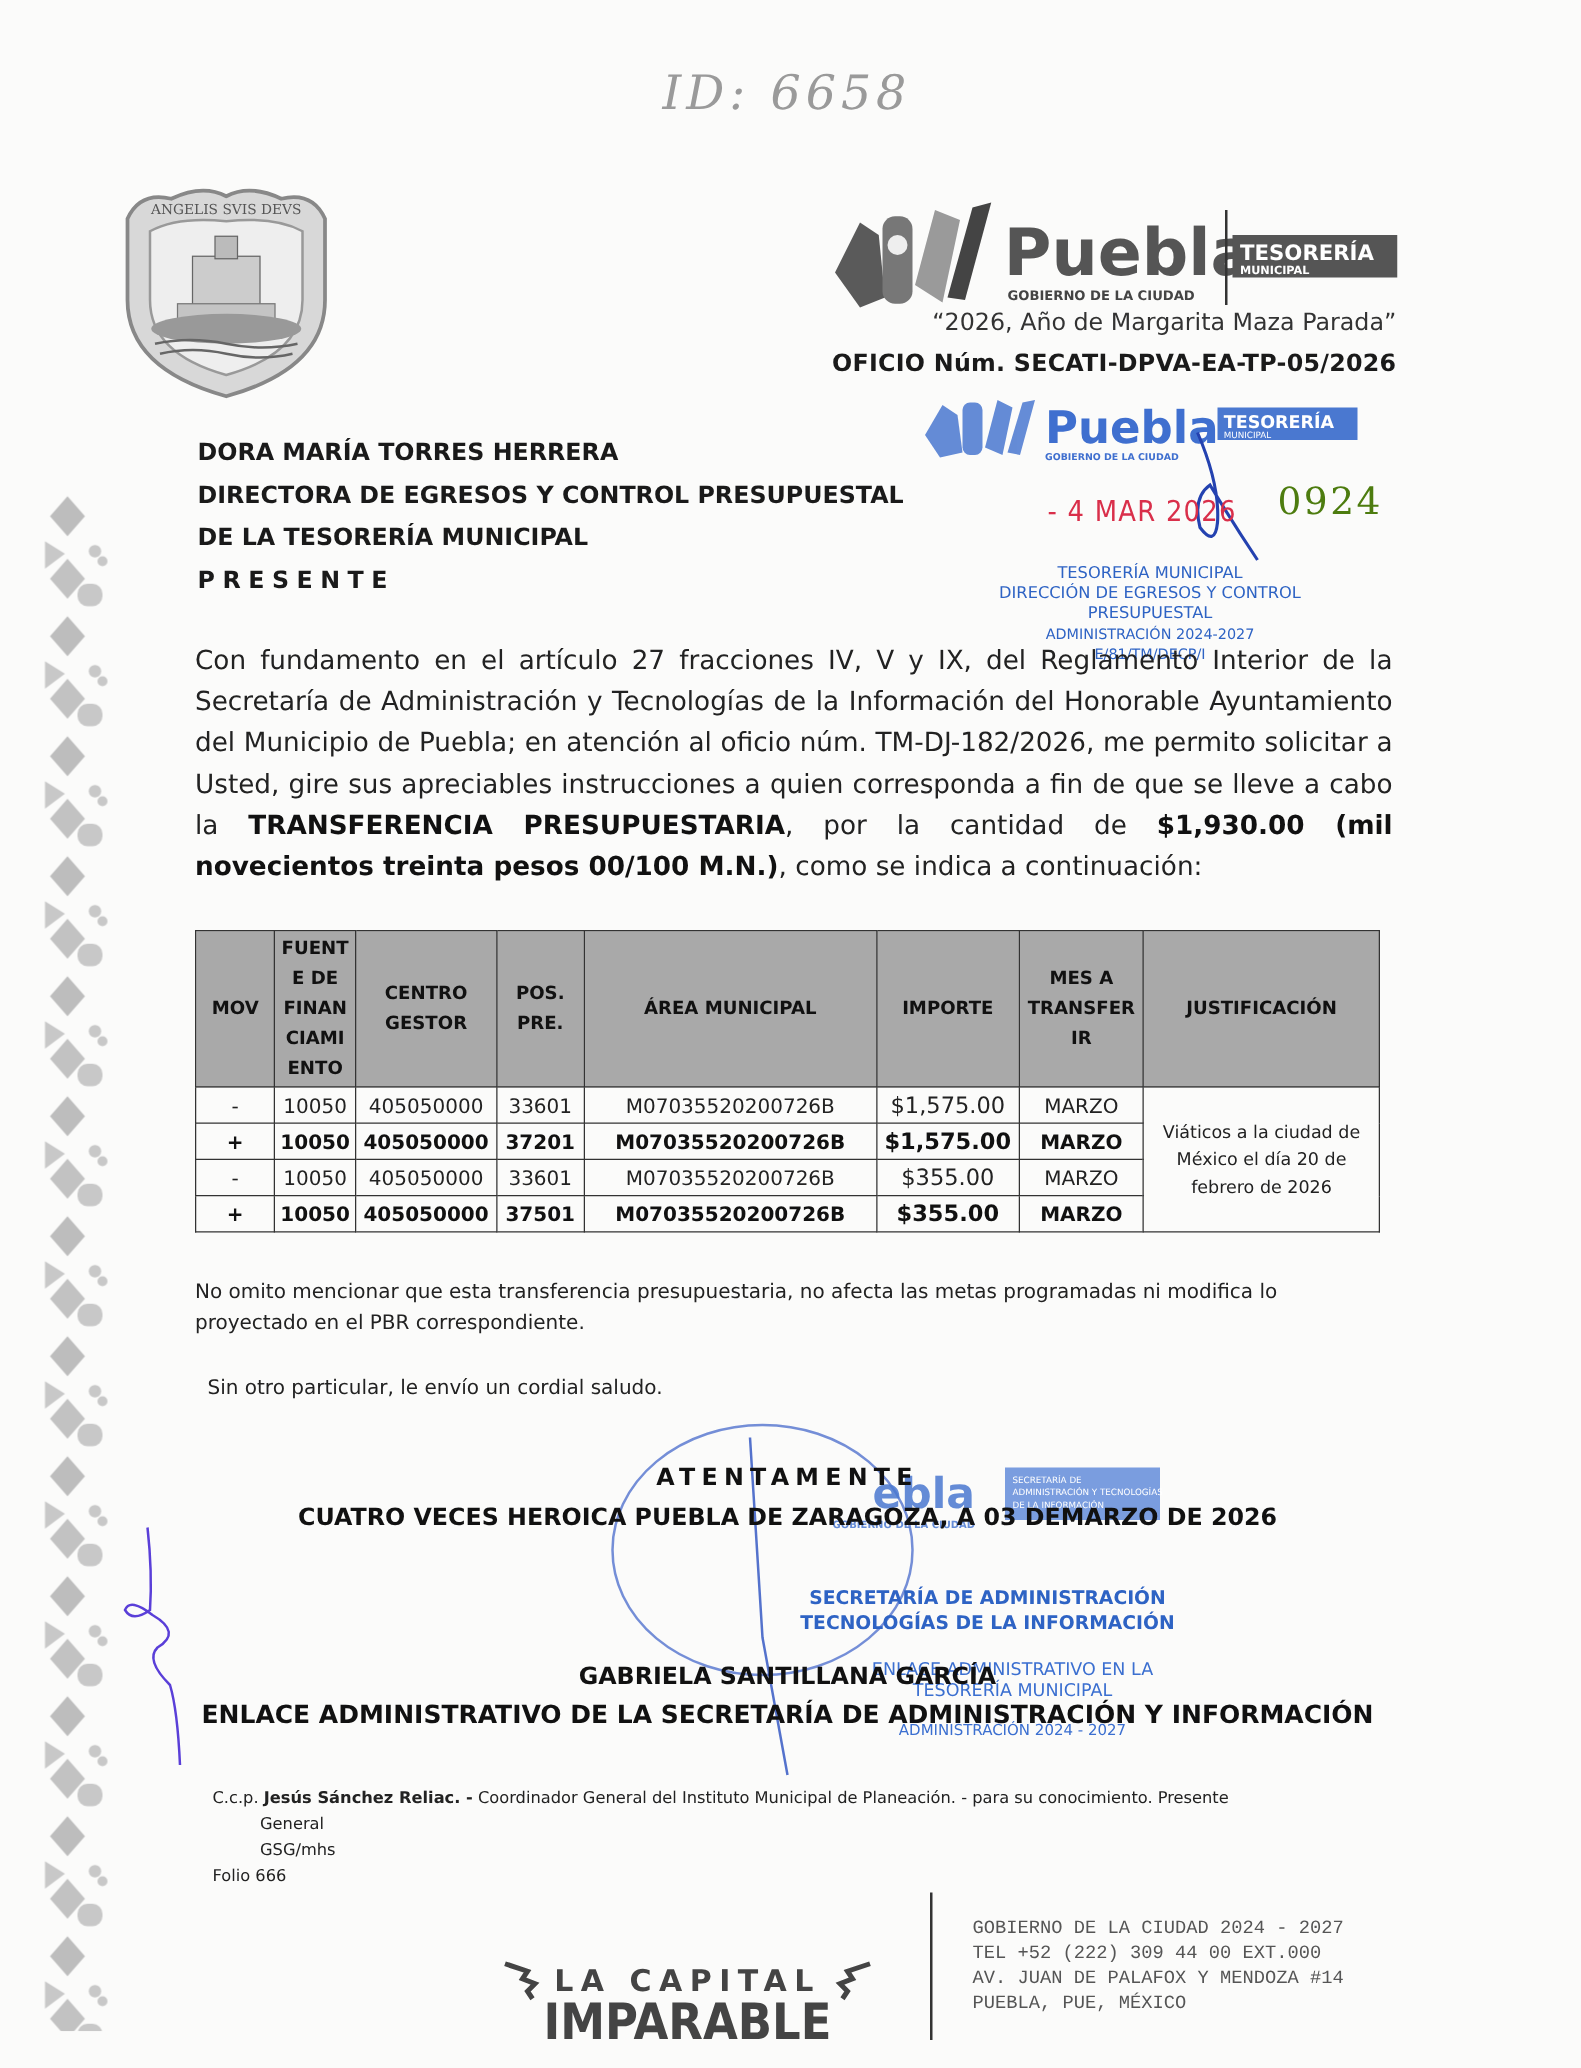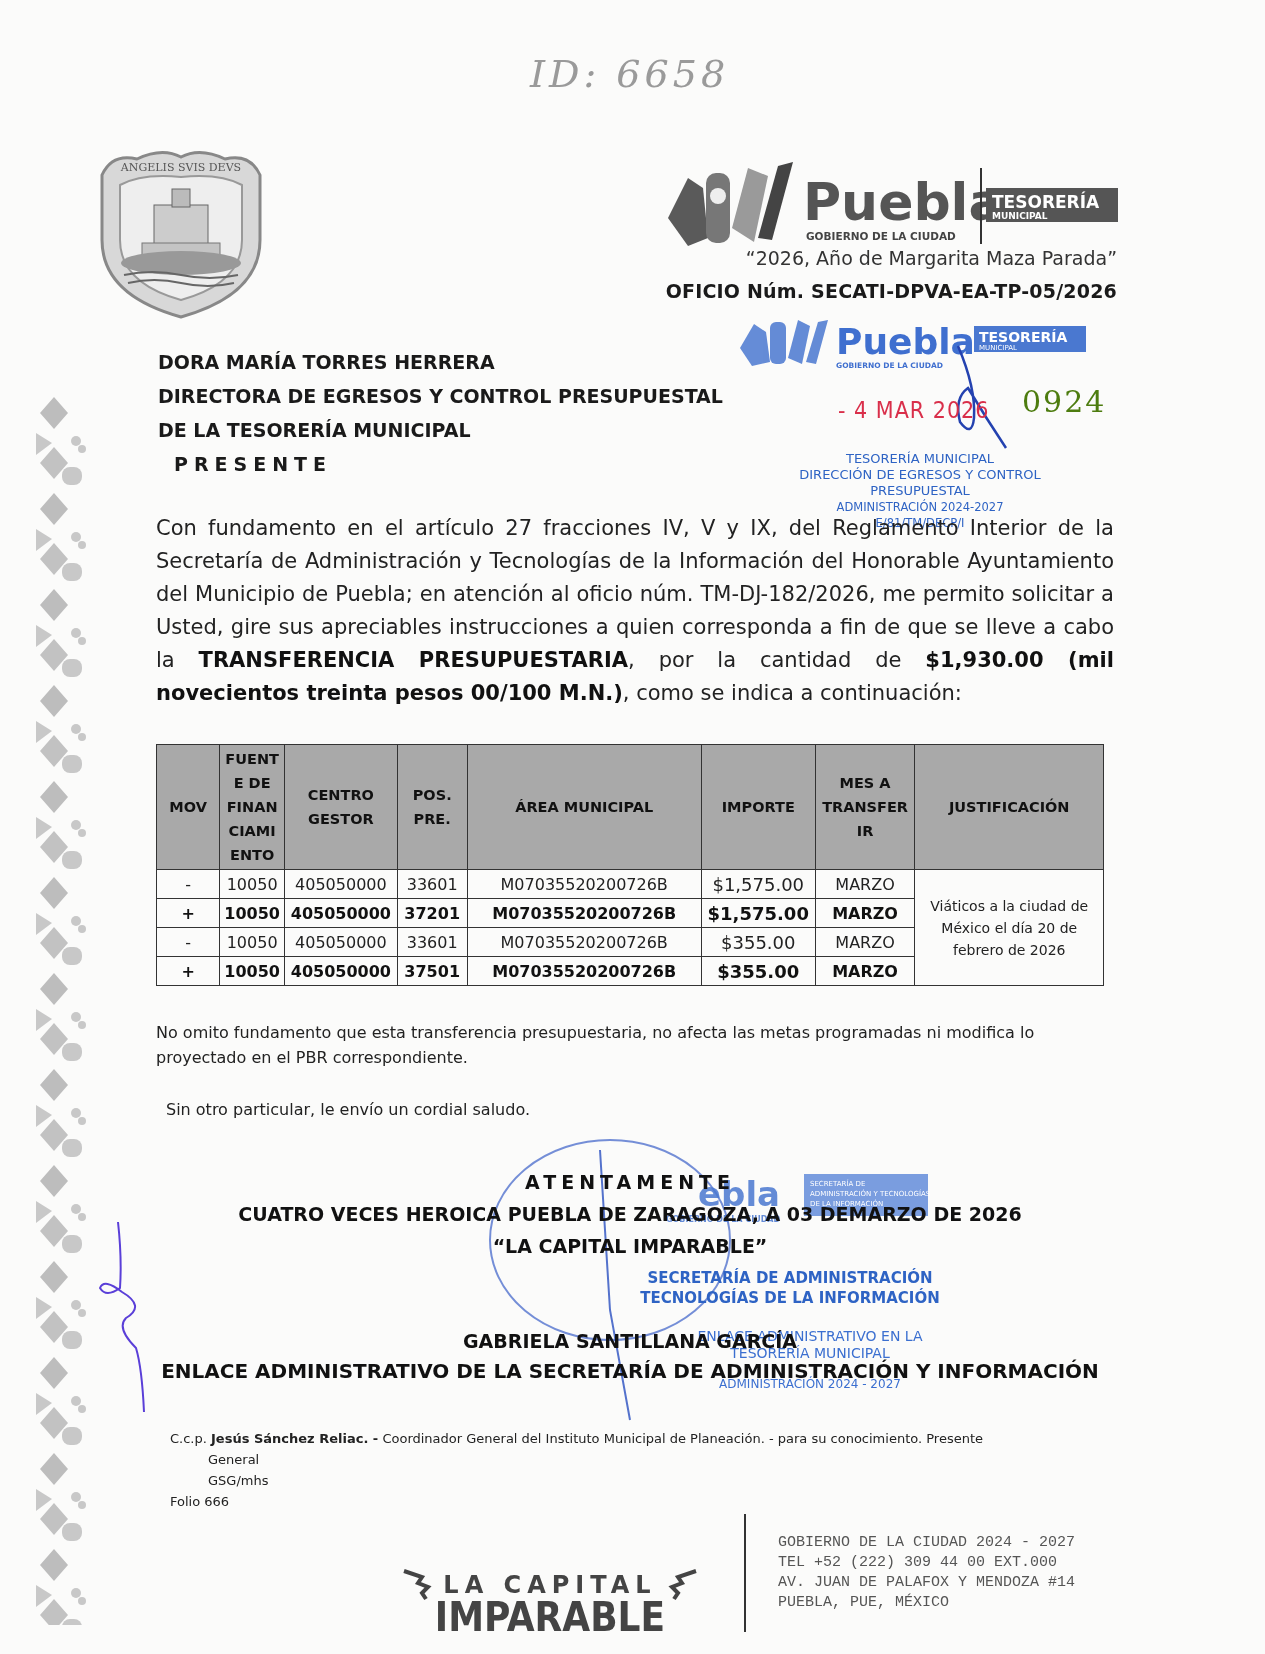--- a/index.html
+++ b/index.html
@@ -28,21 +28,21 @@
     right: 148px; top: 247px; font-size: 19px; color: #333; text-align: right;
     font-family: "DejaVu Sans", sans-serif;
   }
   #oficio-num {
     right: 148px; top: 280px; font-size: 19px; font-weight: bold; text-align: right;
     letter-spacing: 0.2px;
   }
 
   
   #recipient { left: 158px; top: 345px; font-weight: bold; font-size: 19px; line-height: 34px; }
-  #recipient .presente { letter-spacing: 6px; margin-left: 16px; }
+  #recipient .presente { letter-spacing: 6px; }
 
   
   #stamp1 { left: 736px; top: 318px; width: 360px; height: 190px; }
   #stamp1-text {
     left: 760px; top: 451px; width: 320px; text-align: center; color: #2e63c4;
     font-size: 13px; line-height: 16px;
   }
   #stamp1-text .small { font-size: 11.5px; }
   #stamp-date { left: 838px; top: 397px; color: #d92f4a; font-size: 23px; letter-spacing: 1px; font-family: "DejaVu Sans Condensed","DejaVu Sans", sans-serif; }
   #stamp-folio { left: 1022px; top: 384px; color: #4d7c0f; font-size: 30px; font-family: "DejaVu Serif", serif; letter-spacing: 2px; }
@@ -246,38 +246,37 @@
       <td>10050</td>
       <td>405050000</td>
       <td>37501</td>
       <td>M07035520200726B</td>
       <td class="importe">$355.00</td>
       <td>MARZO</td>
     </tr>
   </tbody>
 </table>
 
-<div id="note" class="abs">No omito fundamento que esta transferencia presupuestaria, no afecta las metas programadas ni modifica lo proyectado en el PBR correspondiente.</div>
+<div id="note" class="abs">No omito mencionar que esta transferencia presupuestaria, no afecta las metas programadas ni modifica lo proyectado en el PBR correspondiente.</div>
 <div id="saludo" class="abs">Sin otro particular, le envío un cordial saludo.</div>
 
 <svg id="stamp2" class="abs" viewBox="0 0 480 300">
   <ellipse cx="130" cy="110" rx="120" ry="100" stroke="#3a5fc8" stroke-width="2" fill="none" opacity="0.7"></ellipse>
   <path d="M120,20 L130,180 L150,290" stroke="#2a50c0" stroke-width="2" fill="none" opacity="0.8"></path>
   <text x="218" y="76" font-size="34" font-weight="bold" font-family="DejaVu Sans, sans-serif" fill="#4a78d0" opacity="0.85">ebla</text>
   <text x="186" y="92" font-size="8" font-weight="bold" font-family="DejaVu Sans, sans-serif" fill="#4a78d0" opacity="0.85">GOBIERNO DE LA CIUDAD</text>
   <rect x="324" y="44" width="124" height="42" fill="#5a86d8" opacity="0.8"></rect>
   <text x="330" y="56" font-size="7" font-family="DejaVu Sans, sans-serif" fill="#fff">SECRETARÍA DE</text>
   <text x="330" y="66" font-size="7" font-family="DejaVu Sans, sans-serif" fill="#fff">ADMINISTRACIÓN Y TECNOLOGÍAS</text>
   <text x="330" y="76" font-size="7" font-family="DejaVu Sans, sans-serif" fill="#fff">DE LA INFORMACIÓN</text>
 </svg>
 
 <div id="sig-block" class="abs">
   <div id="atentamente">ATENTAMENTE</div>
   <div id="city-date">CUATRO VECES HEROICA PUEBLA DE ZARAGOZA, A 03 DEMARZO DE 2026</div>
-  <div id="capital-line">“LA CAPITAL IMPARABLE”</div>
 </div>
 
 <div id="stamp2-text" class="abs">
   <div>SECRETARÍA DE ADMINISTRACIÓN</div>
   <div>TECNOLOGÍAS DE LA INFORMACIÓN</div>
 </div>
 <div id="stamp2-lower" class="abs">
   <div>ENLACE ADMINISTRATIVO EN LA</div>
   <div>TESORERÍA MUNICIPAL</div>
   <div style="height:14px"></div>

